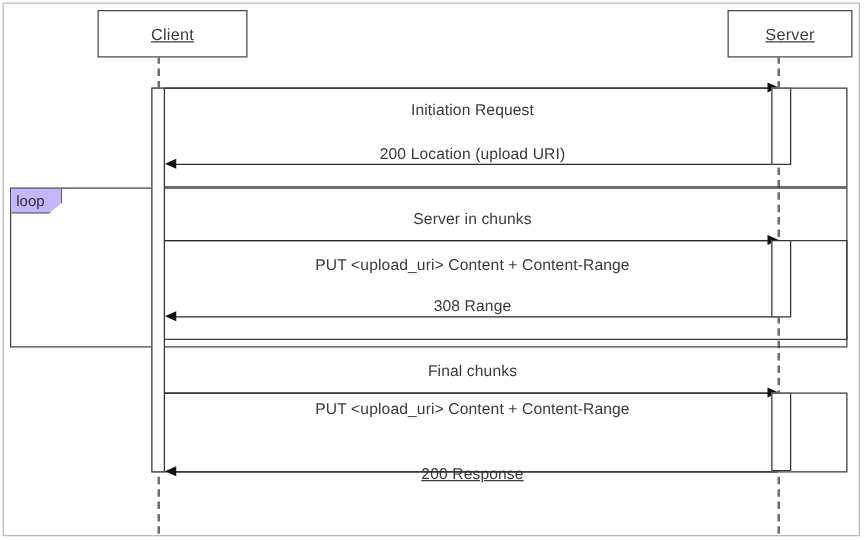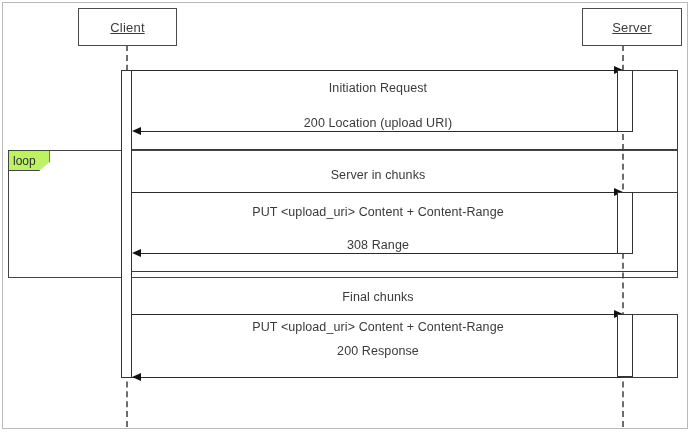--- a/index.html
+++ b/index.html
@@ -62,21 +62,21 @@
     background:transparent;
     z-index:2;
   }
   .fragment-tab{
     position:absolute;
     left:0;top:0;
     height:19px;
     padding:0 13px 0 4px;
     display:flex;
     align-items:center;
-    background:#bef264;
+    background:#c4b5fd;
     border-right:1.4px solid #444;
     border-bottom:1.4px solid #444;
     font-size:12px;
     color:#2e2e2e;
     -webkit-clip-path:polygon(0 0,100% 0,100% 55%,74% 100%,0 100%);
     clip-path:polygon(0 0,100% 0,100% 55%,74% 100%,0 100%);
     z-index:3;
   }
   
   .msgbox{
@@ -122,21 +122,21 @@
 </head>
 <body>
 
 <div id="canvas">
 
   <div class="frame"></div>
 
   <div class="lifeline" style="left:126px;top:45px;height:382px;"></div>
   <div class="lifeline" style="left:622px;top:45px;height:382px;"></div>
 
-  <div class="participant" style="left:78px;top:8px;width:99px;height:38px;">
+  <div class="participant" style="left:78px;top:8px;width:120px;height:38px;">
     <span>Client</span>
   </div>
   <div class="participant" style="left:582px;top:8px;width:100px;height:38px;">
     <span>Server</span>
   </div>
 
   <div class="fragment" style="left:8px;top:150px;width:670px;height:128px;">
     <div class="fragment-tab">
       <span>loop</span>
     </div>
@@ -166,21 +166,21 @@
   <div class="arrowhead left" style="left:132px;top:249px;"></div>
 
   <div class="caption" style="left:132px;top:290px;width:492px;">Final chunks</div>
 
   <div class="msgbox" style="left:122px;top:314px;width:556px;height:64px;"></div>
 
   <div class="caption" style="left:132px;top:320px;width:492px;">PUT &lt;upload_uri&gt; Content + Content-Range</div>
   <div class="msgline" style="left:132px;top:314px;width:490px;"></div>
   <div class="arrowhead right" style="left:614px;top:310px;"></div>
 
-  <div class="caption" style="left:132px;top:344px;width:492px;">200 Response</div>
+  <div class="caption" style="left:132px;top:372px;width:492px;text-decoration:underline;">200 Response</div>
   <div class="msgline" style="left:136px;top:377px;width:486px;"></div>
   <div class="arrowhead left" style="left:132px;top:373px;"></div>
 
   <div class="activation" style="left:121px;top:70px;width:11px;height:308px;"></div>
 
   <div class="activation" style="left:617px;top:70px;width:16px;height:62px;"></div>
   <div class="activation" style="left:617px;top:192px;width:16px;height:62px;"></div>
   <div class="activation" style="left:617px;top:314px;width:16px;height:63px;"></div>
 
 </div>

